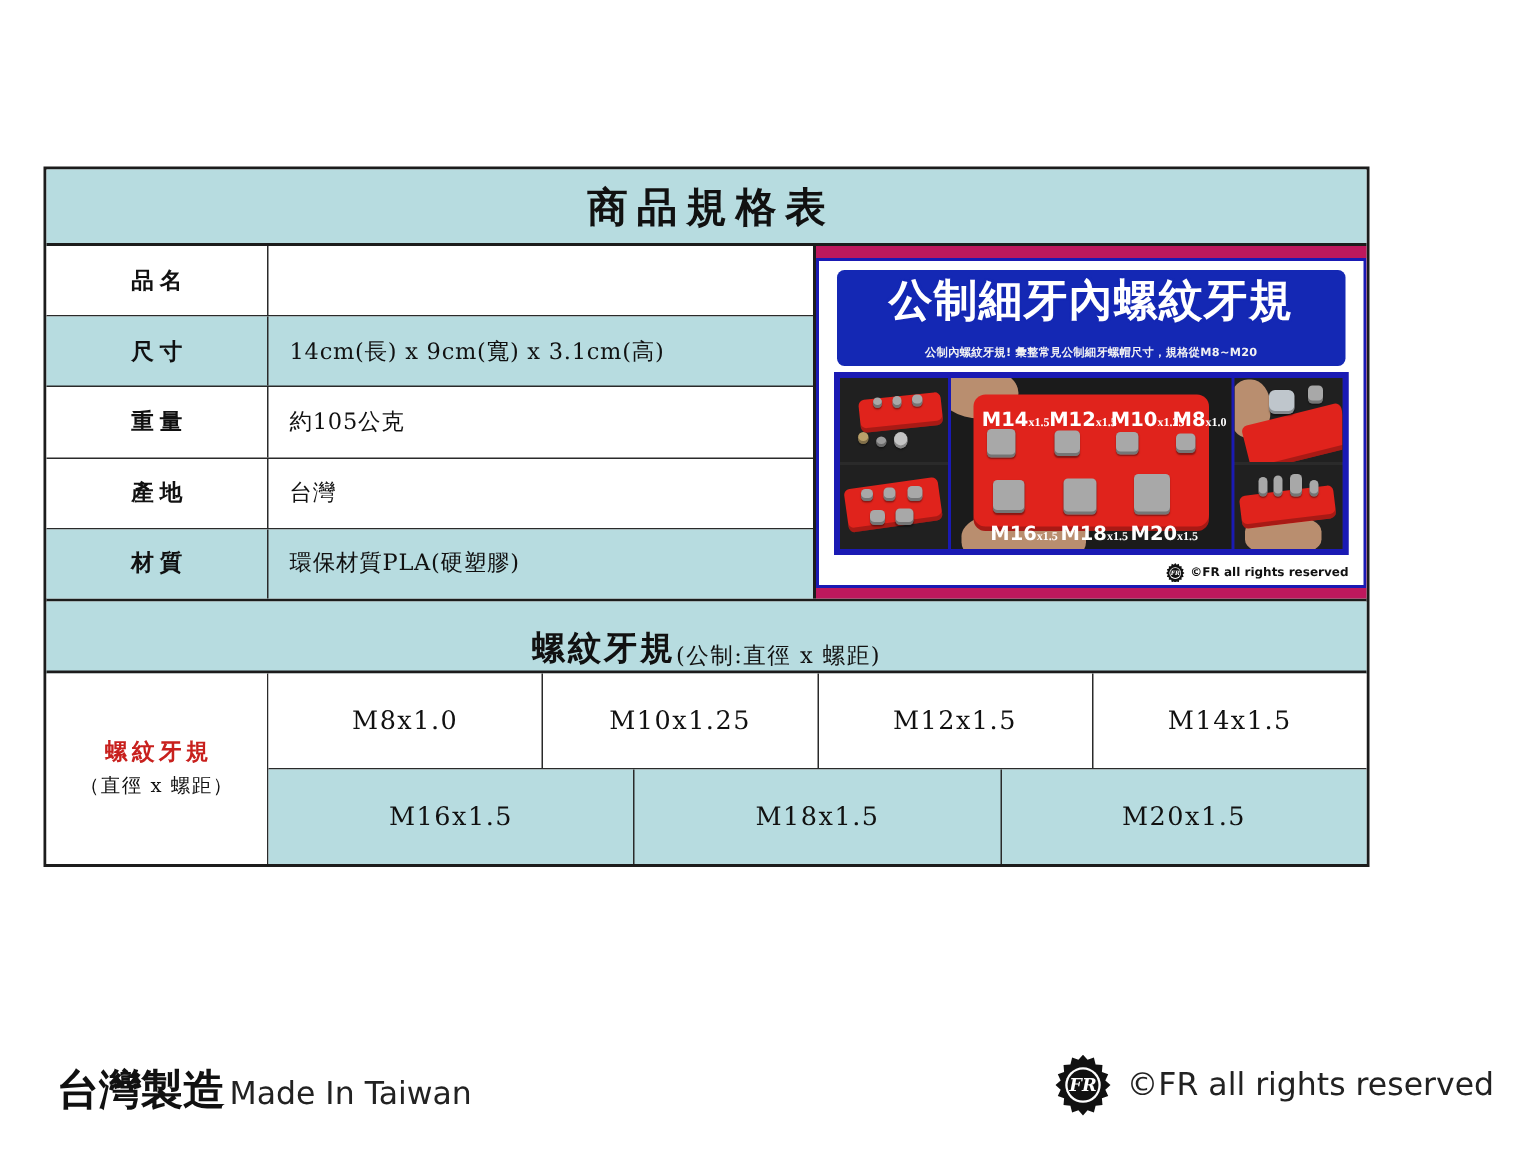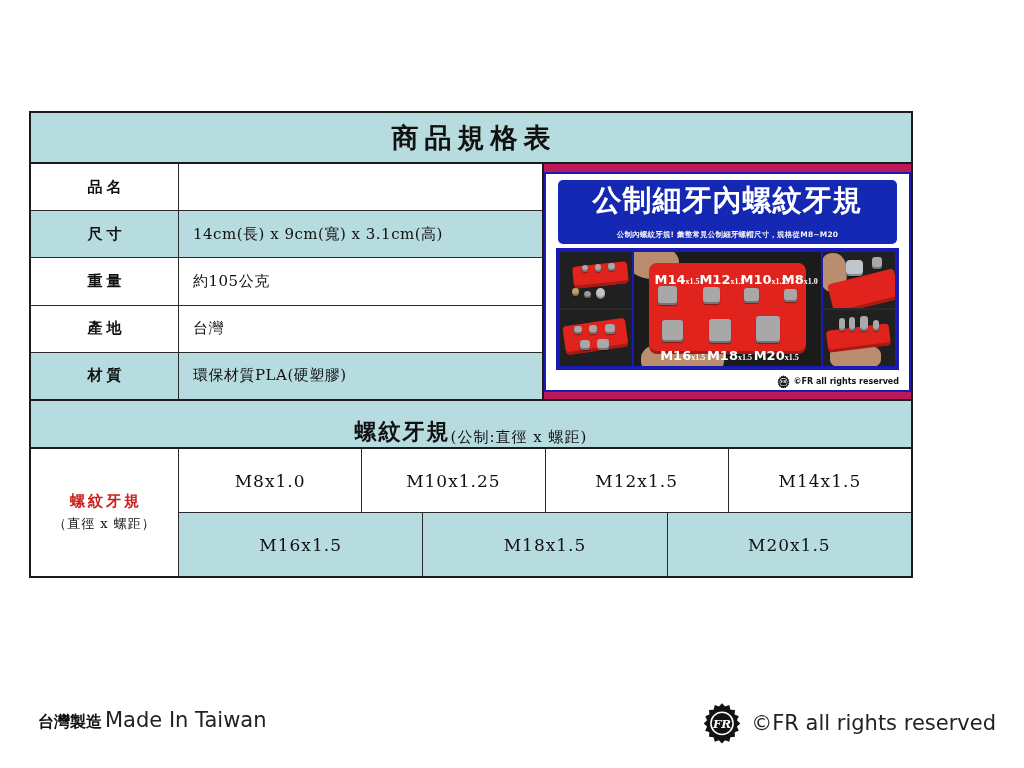--- a/index.html
+++ b/index.html
@@ -315,21 +315,21 @@
     position: absolute;
     left: 38px;
     top: 708px;
     display: flex;
     align-items: baseline;
     gap: 3px;
     white-space: nowrap;
   }
   .footer-left .cn {
     font-family: Liberation Serif, serif;
-    font-size: 16px;
+    font-size: 28px;
     font-weight: bold;
     color: #111111;
   }
   .footer-left .en {
     font-family: "DejaVu Sans", "Liberation Sans", sans-serif;
     font-size: 21px;
     color: #222222;
   }
 
   .footer-right {

